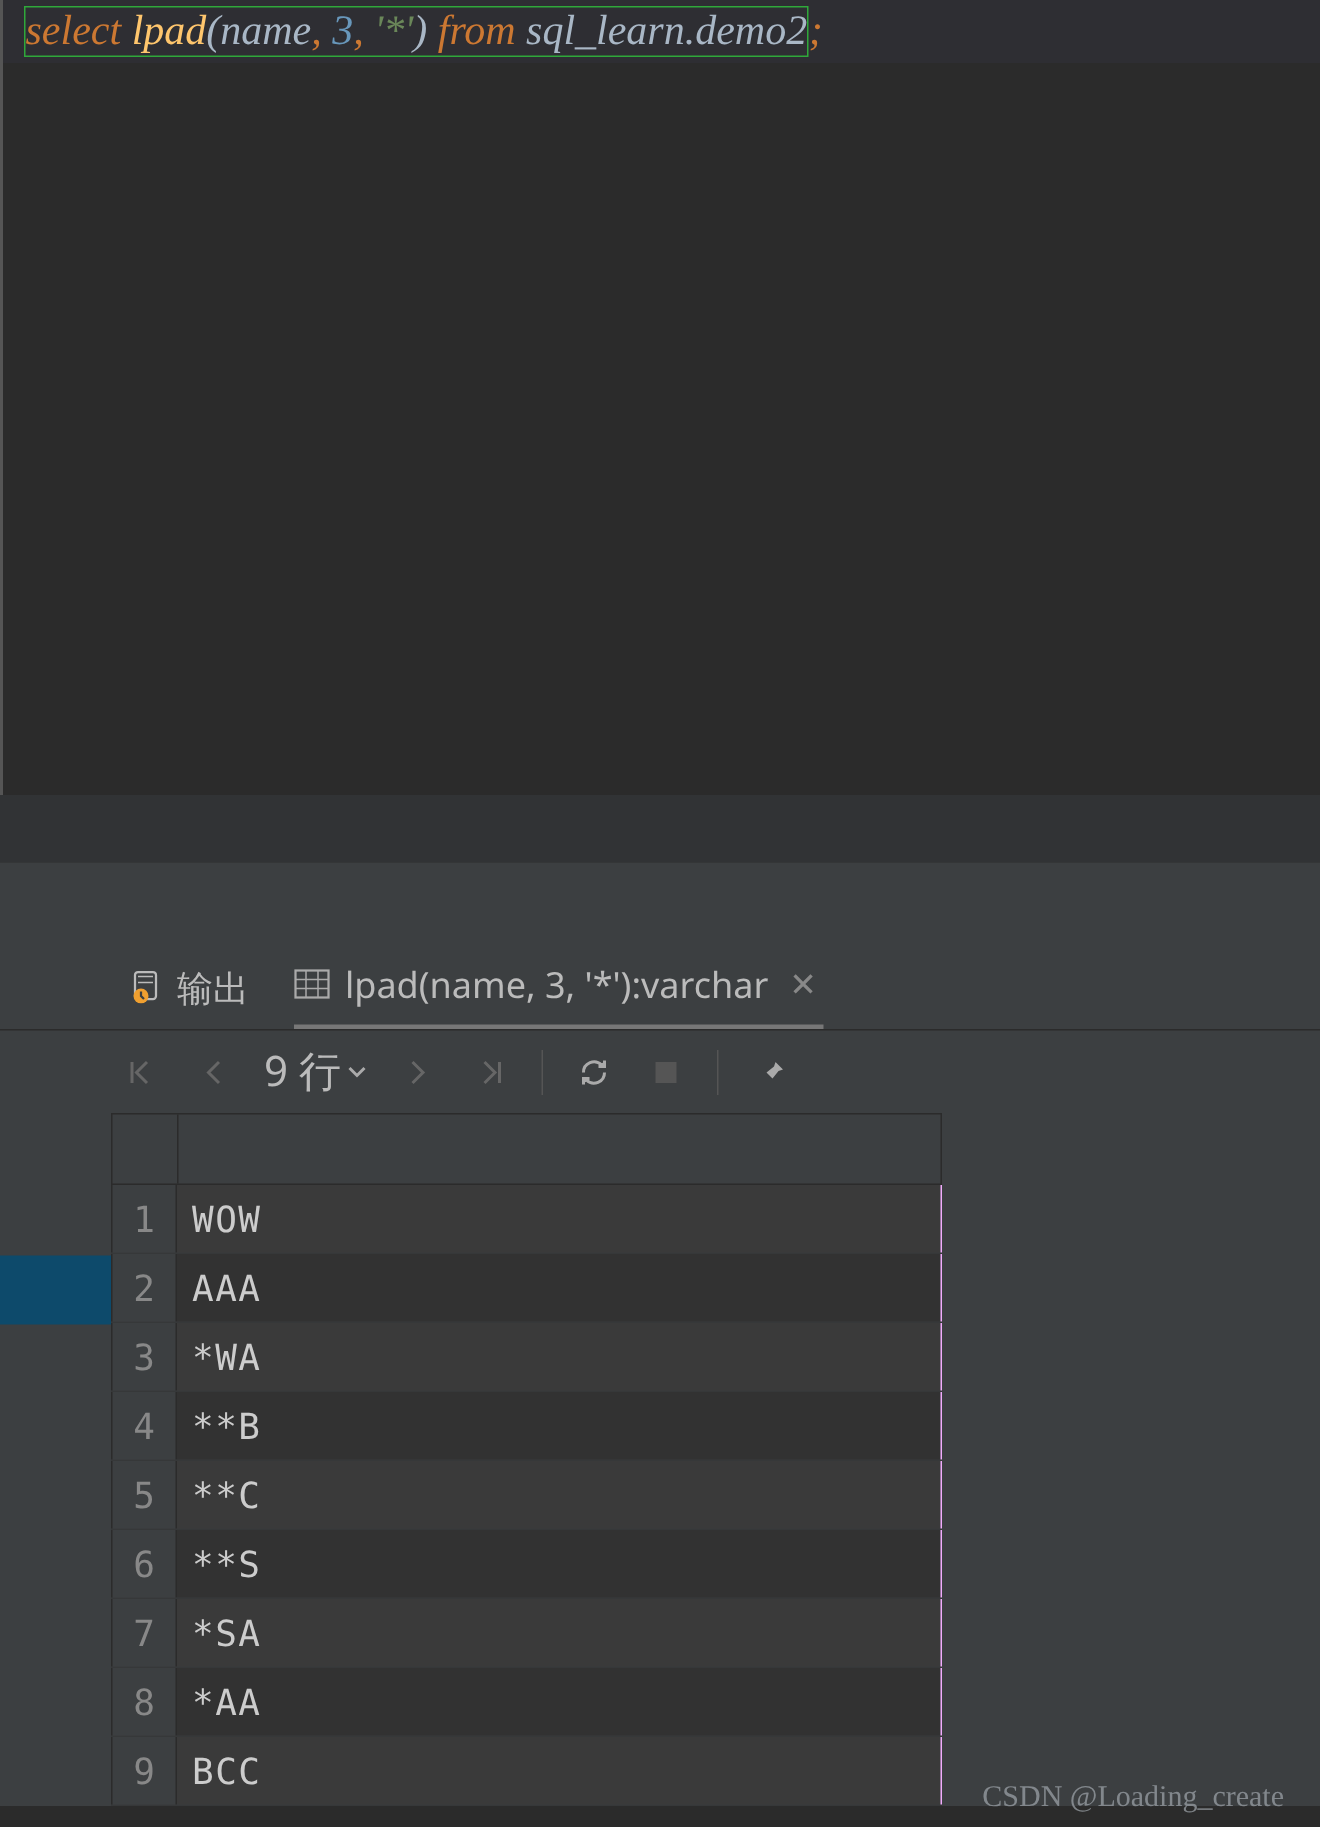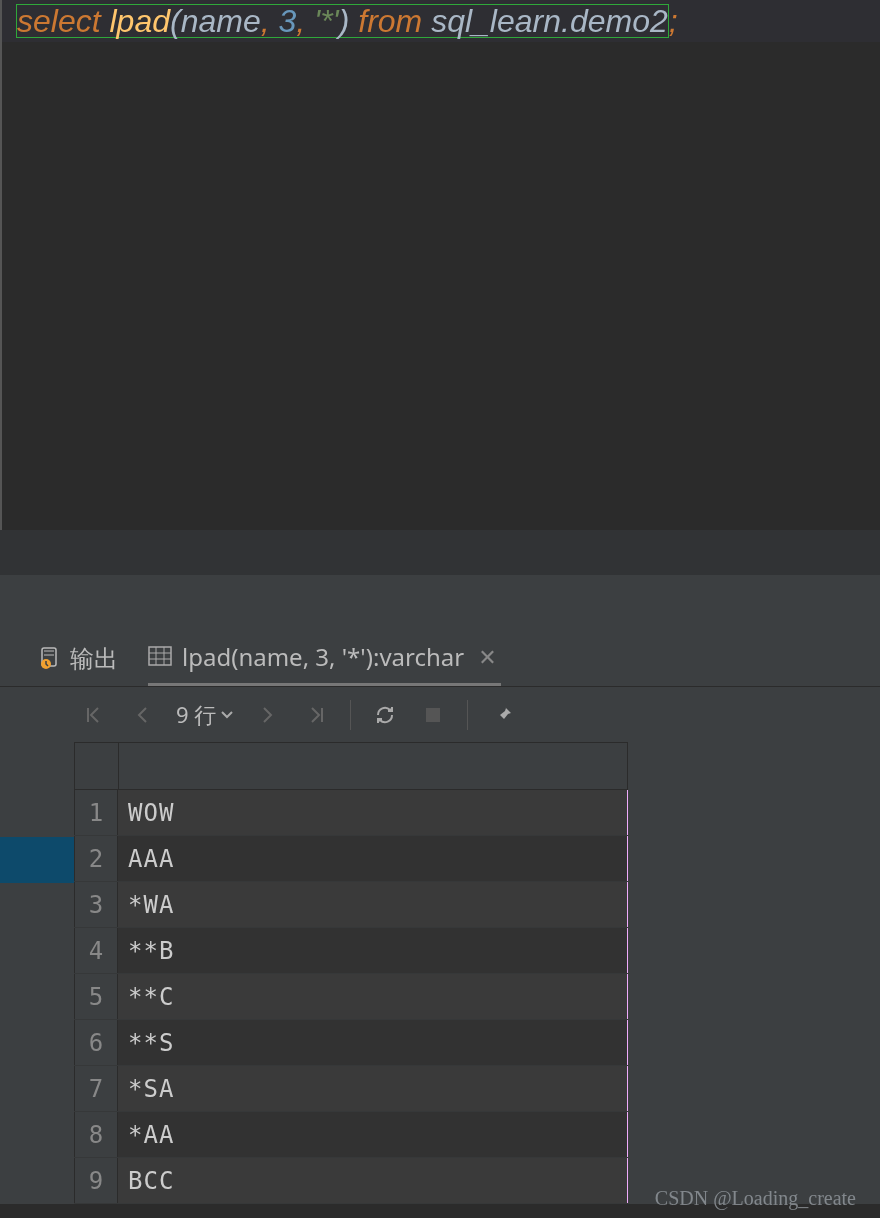--- a/index.html
+++ b/index.html
@@ -15,23 +15,23 @@
   .editor {
     width: 100%;
     height: 530px;
     background: #2b2b2b;
     padding: 0;
     border-left: 2px solid #555;
     position: relative;
   }
   .code-line {
     padding: 4px 14px 4px 14px;
-    font-size: 32px;
+    font-size: 28px;
     line-height: 32px;
-    font-family: Liberation Sans, sans-serif;
+    font-family: Liberation Serif, serif;
     font-style: italic;
     background: rgba(50,50,60,0.5);
   }
   .sel {
     border: 1px solid #2fa83a;
     display: inline-block;
   }
   .kw { color: #cc7832; }
   .fn { color: #ffc66d; }
   .id { color: #a9b7c6; }
@@ -43,21 +43,21 @@
   .gap1 { width:100%; height:45px; background:#313335;}
   .gap2 { width:100%; height:55px; background:#3c3f41;}
   .bottom-pane {
     width: 100%;
     background: #3c3f41;
   }
   .tab-row {
     display:flex;
     align-items:center;
     height: 56px;
-    padding-left: 40px;
+    padding-left: 88px;
     gap: 30px;
     text-align: center;
   }
   .tab {
     display:flex;
     align-items:center;
     gap:10px;
     font-size:24px;
     color:#bbb;
     font-family: system-ui, sans-serif;
@@ -75,21 +75,21 @@
     padding-left:80px;
     gap:20px;
     border-top: 1px solid #2b2b2b;
     background:#3c3f41;
   }
   .nav-ico, .tool-ico {
     width:28px; height:28px;
     display:flex; align-items:center; justify-content:center;
     color:#777;
   }
-  .row-count { color:#bbb; font-size:22px; font-family: system-ui,sans-serif; display:flex; align-items:center; gap:4px;}
+  .row-count { color:#bbb; font-size:28px; font-family: system-ui,sans-serif; display:flex; align-items:center; gap:4px;}
   .vsep { width:1px; height:30px; background:#555;}
   .result-area{
     display:flex;
     background:#3c3f41;
   }
   .left-gutter-area{
     width:74px;
     background:#3c3f41;
   }
   .left-gutter-area .hl{

